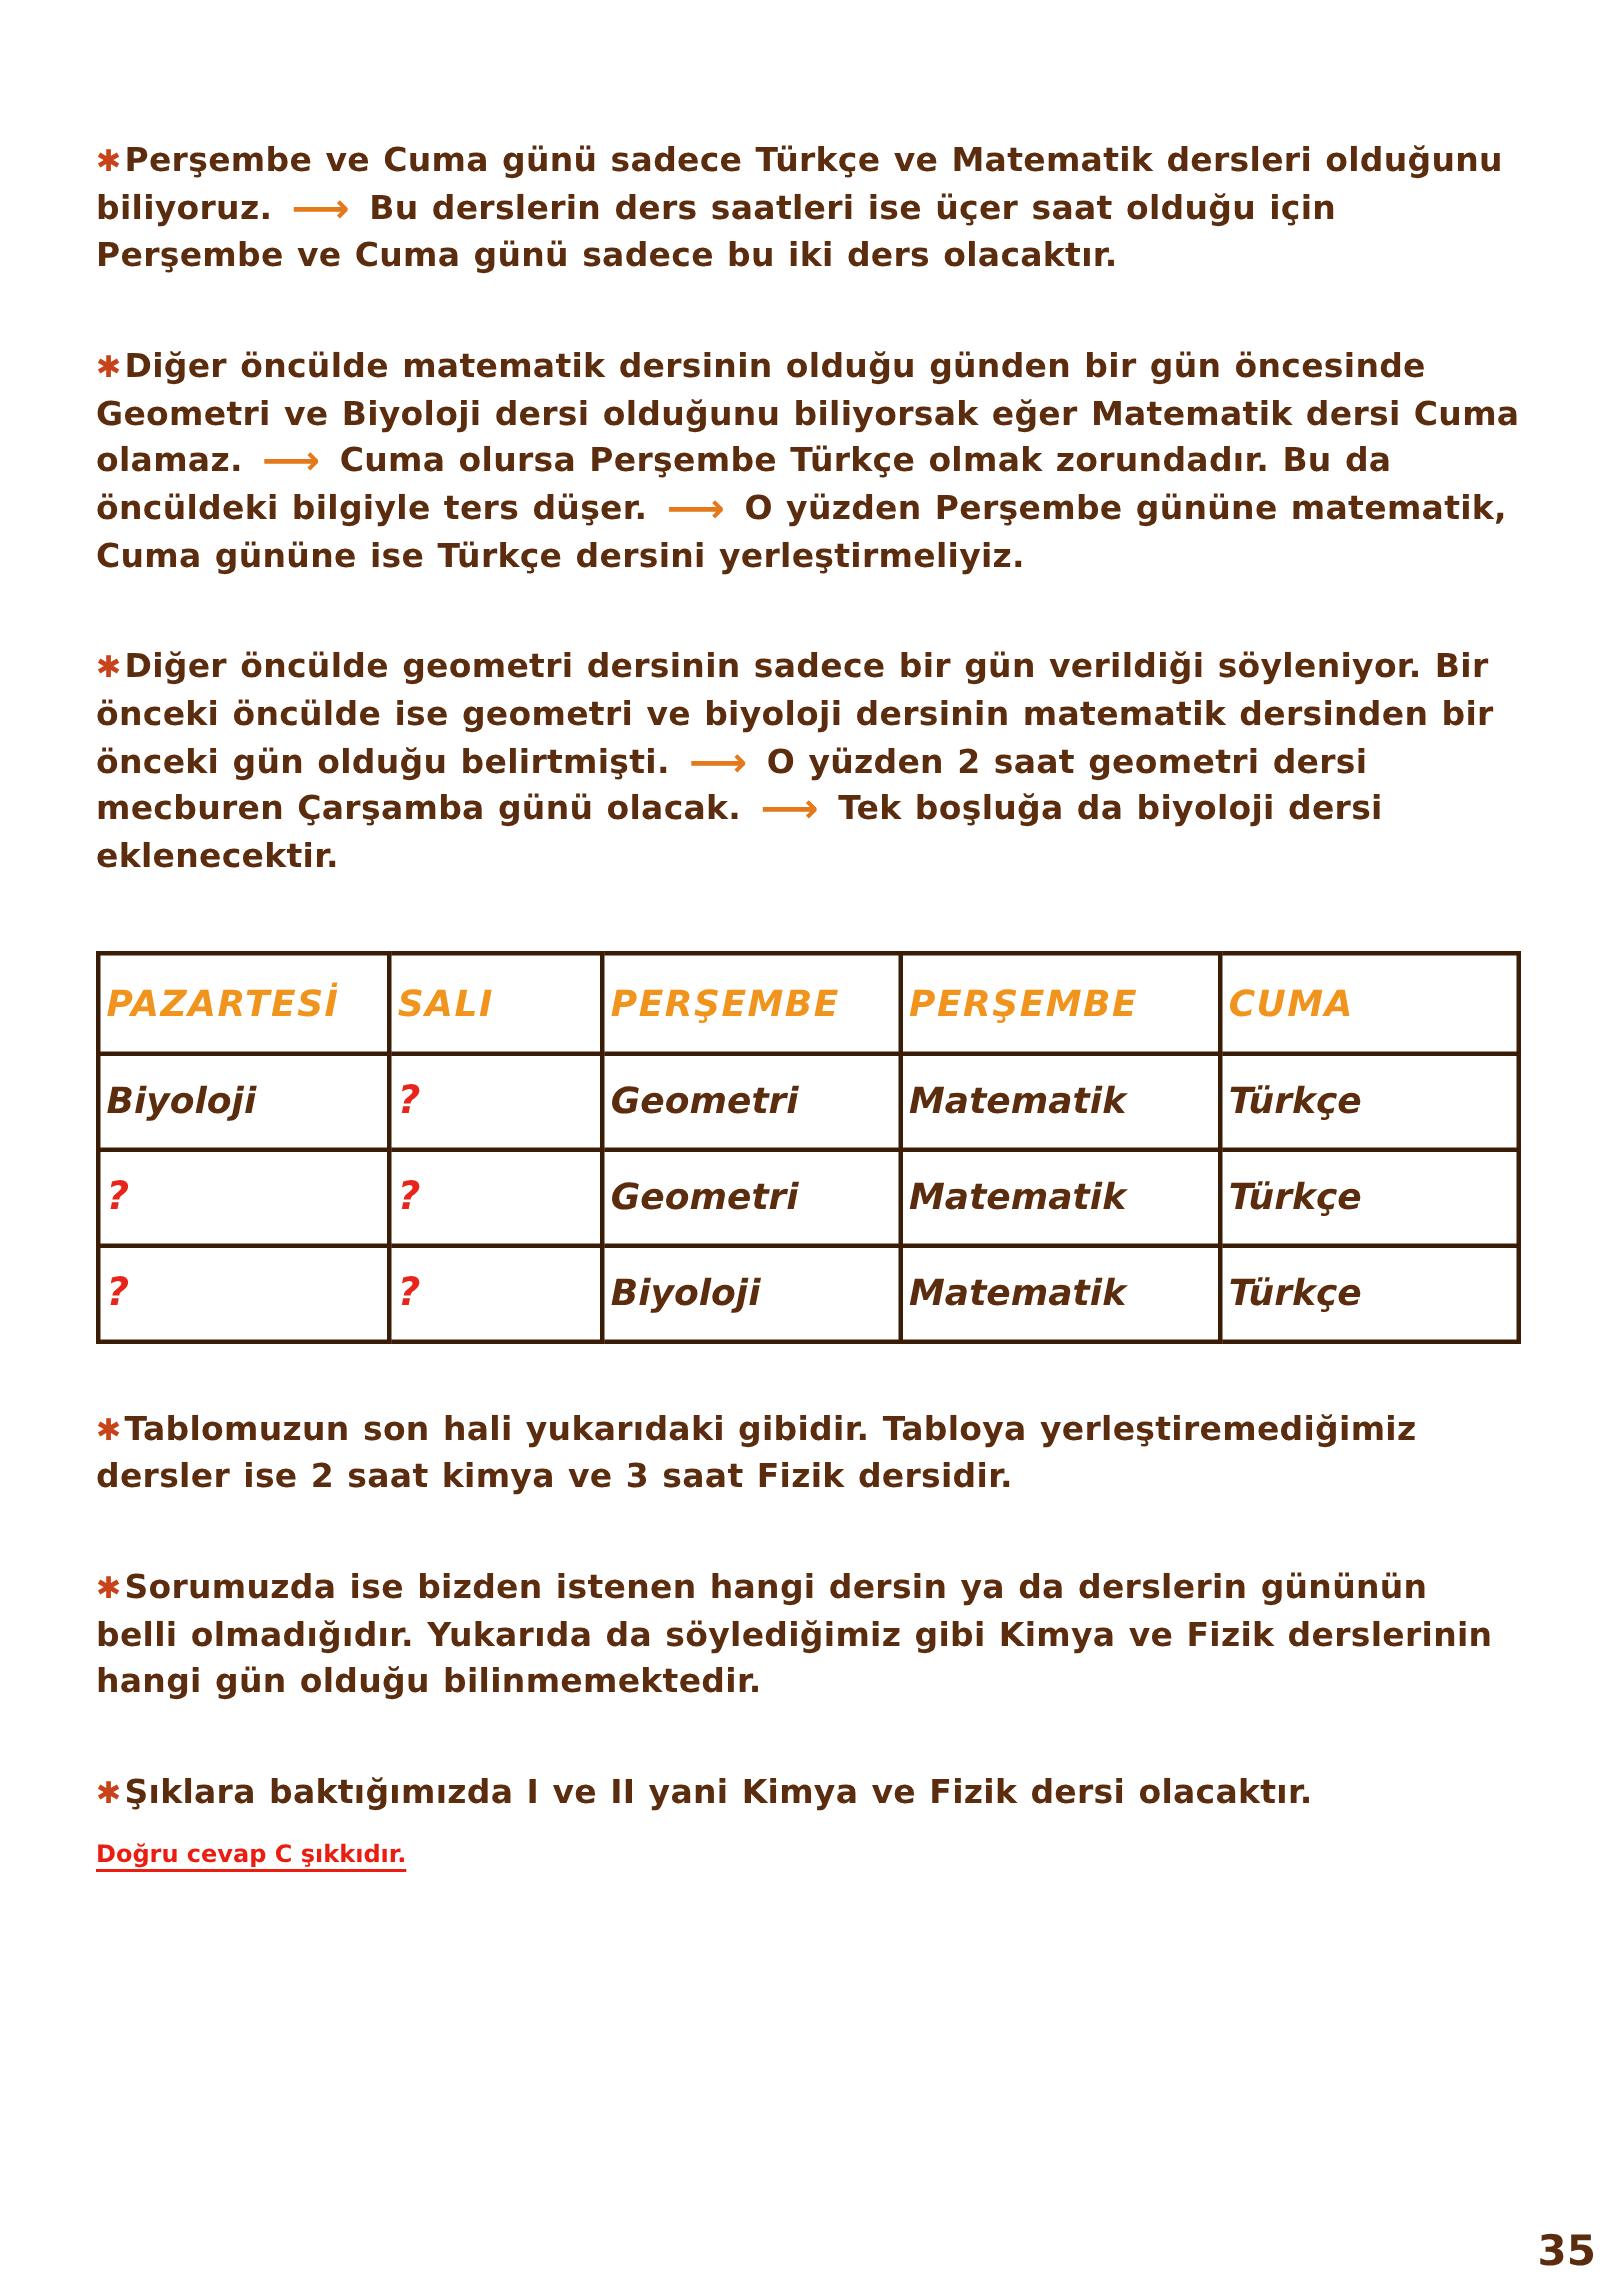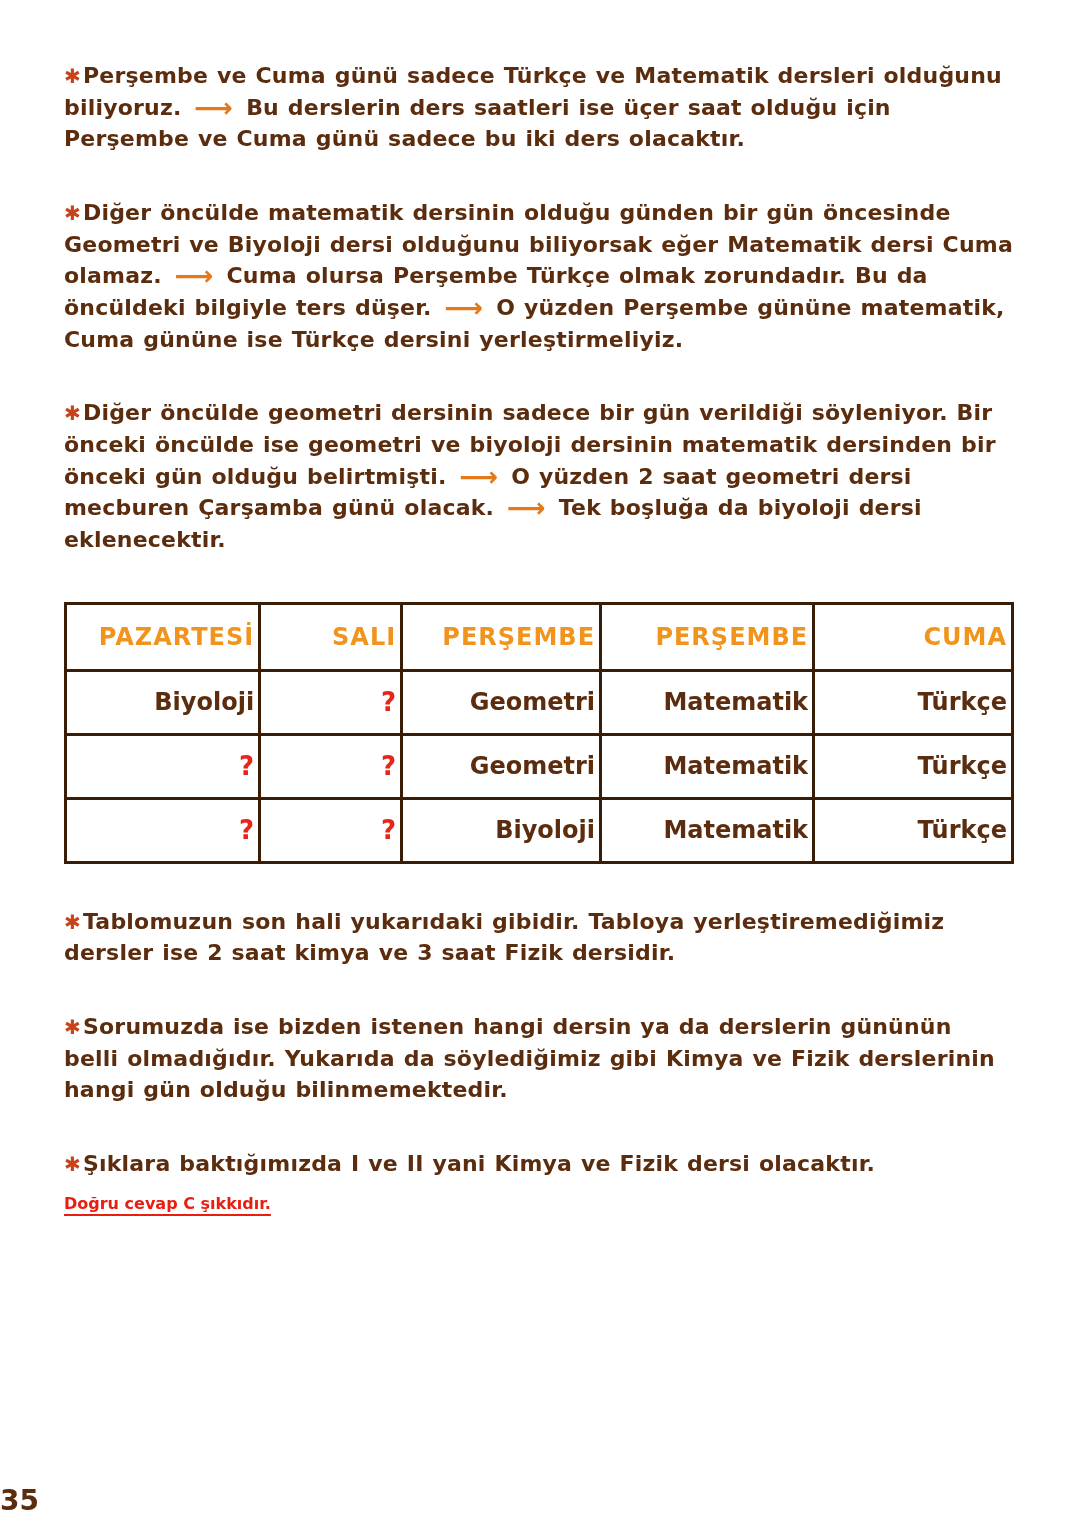--- a/index.html
+++ b/index.html
@@ -7,21 +7,21 @@
   .page {
     position: relative;
     width: 1080px;
     height: 1527px;
     background: #ffffff;
     font-family: "DejaVu Sans", "Liberation Sans", sans-serif;
     font-weight: 700;
     color: var(--ink, #5b2d0e);
     overflow: hidden;
   }
-  .content { padding: 60px 66px 0 64px; }
+  .content { padding: 92px 66px 0 64px; }
   .para {
     font-size: 22px;
     line-height: 1.44;
     letter-spacing: 0.2px;
     word-spacing: 1px;
     margin: 0 0 42px 0;
   }
   .para.tight { margin-bottom: 14px; }
   .bullet {
     color: var(--bullet, #c8431a);
@@ -36,23 +36,24 @@
     padding: 0 4px;
   }
   table.schedule {
     width: 100%;
     border-collapse: collapse;
     table-layout: fixed;
     margin: 46px 0 42px 0;
   }
   .schedule th, .schedule td {
     border: 3px solid var(--border, #3a1d06);
-    text-align: right;
+    text-align: left;
     vertical-align: middle;
     padding: 0 4px;
+    font-style: italic;
   }
   .schedule th {
     height: 64px;
     font-size: 24px;
     letter-spacing: 1px;
     color: var(--heading, #f0941e);
   }
   .schedule td {
     height: 61px;
     font-size: 24px;
@@ -65,22 +66,22 @@
   .answer {
     margin: 0;
     font-size: 16px;
     color: var(--answer, #ea1d10);
     text-decoration: underline;
     text-decoration-thickness: 2px;
     text-underline-offset: 5px;
   }
   .page-number {
     position: absolute;
-    left: 0; right: 4px; bottom: 10px;
-    text-align: left;
+    left: 0; right: 16px; bottom: 10px;
+    text-align: right;
     font-size: 28px;
     color: var(--ink, #5b2d0e);
   }
 </style>
 </head>
 <body>
 
 <div class="page">
   <div class="content">
 

